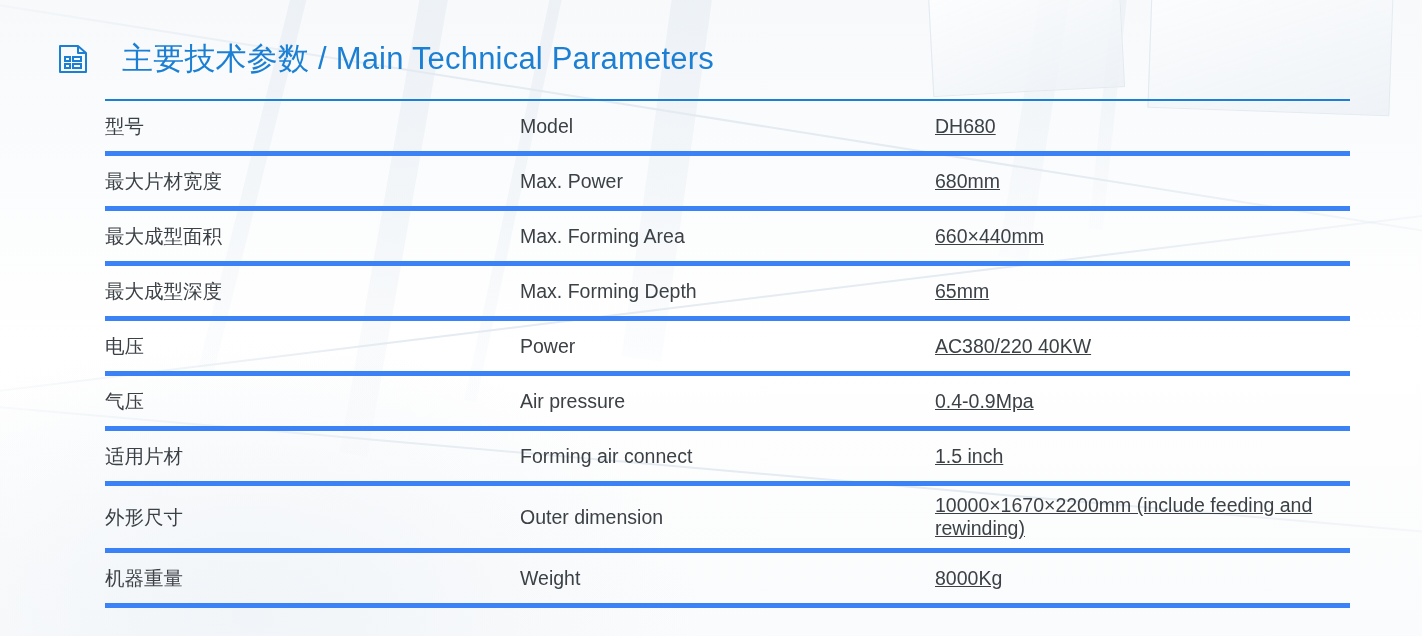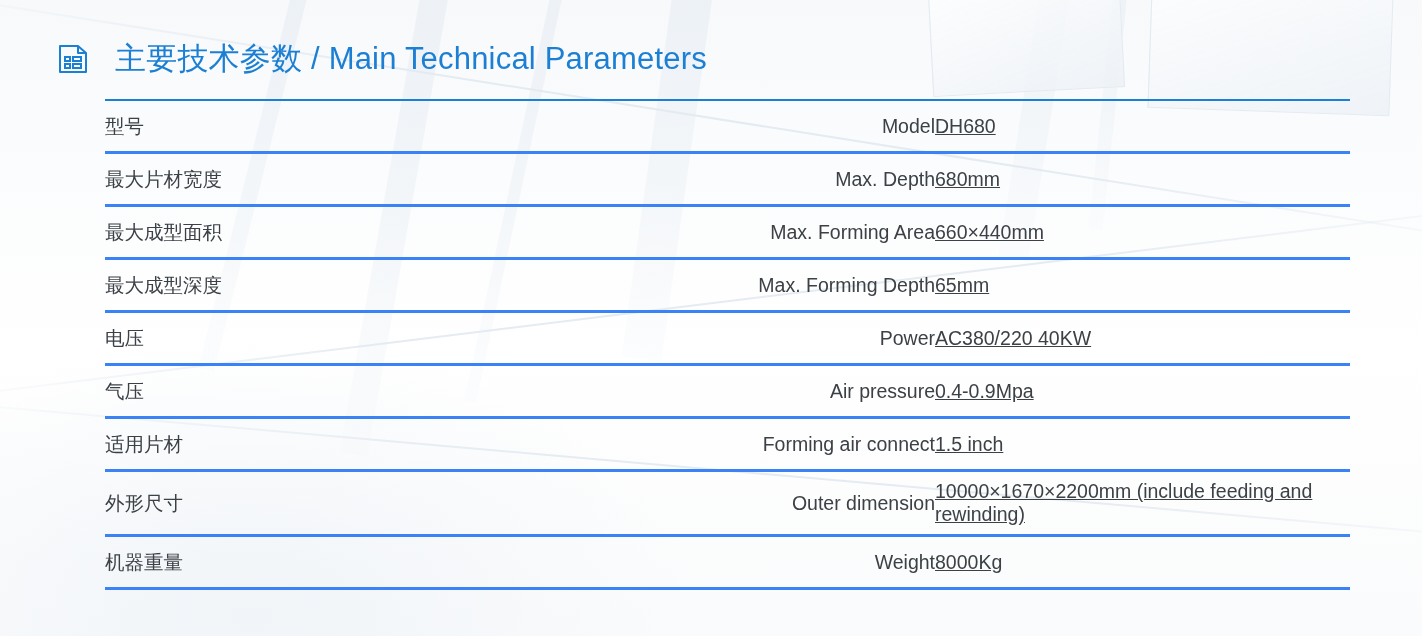--- a/index.html
+++ b/index.html
@@ -61,21 +61,21 @@
   
   #content {
     position: relative;
     z-index: 2;
     padding: 0;
   }
 
   .title-row {
     display: flex;
     align-items: center;
-    gap: 21px;
+    gap: 28px;
     padding: 38px 16px 0 56px;
   }
   .title-icon {
     width: 38px;
     height: 38px;
     flex: 0 0 auto;
     color: #1b7fd4;
   }
   .title-text {
     font-size: 31px;
@@ -89,29 +89,29 @@
     border-collapse: collapse;
     width: 1245px;
     table-layout: fixed;
   }
   table.params thead th {
     height: 3px;
     padding: 0;
     border-bottom: 2.5px solid #1b7fd4;
   }
   table.params td {
-    border-bottom: 3px solid #3b82f6;
+    border-bottom: 5px solid #3b82f6;
     padding: 8px 0 8px 0;
     font-size: 19.5px;
     color: #3c4146;
     vertical-align: middle;
     height: 34px;
   }
   td.c-cn { width: 200px; padding-left: 4px; }
-  td.c-en { width: 420px; text-align: right; }
+  td.c-en { width: 420px; }
   td.c-val { width: 625px; text-decoration: underline; }
 </style>
 </head>
 <body>
 
 <div id="bg">
   <div class="streak s1"></div>
   <div class="streak s2"></div>
   <div class="streak s3"></div>
   <div class="streak s4"></div>
@@ -150,21 +150,21 @@
       </tr>
     </thead>
     <tbody id="rows-body">
         <tr>
           <td class="c-cn">型号</td>
           <td class="c-en">Model</td>
           <td class="c-val">DH680</td>
         </tr>
         <tr>
           <td class="c-cn">最大片材宽度</td>
-          <td class="c-en">Max. Depth</td>
+          <td class="c-en">Max. Power</td>
           <td class="c-val">680mm</td>
         </tr>
         <tr>
           <td class="c-cn">最大成型面积</td>
           <td class="c-en">Max. Forming Area</td>
           <td class="c-val">660×440mm</td>
         </tr>
         <tr>
           <td class="c-cn">最大成型深度</td>
           <td class="c-en">Max. Forming Depth</td>

